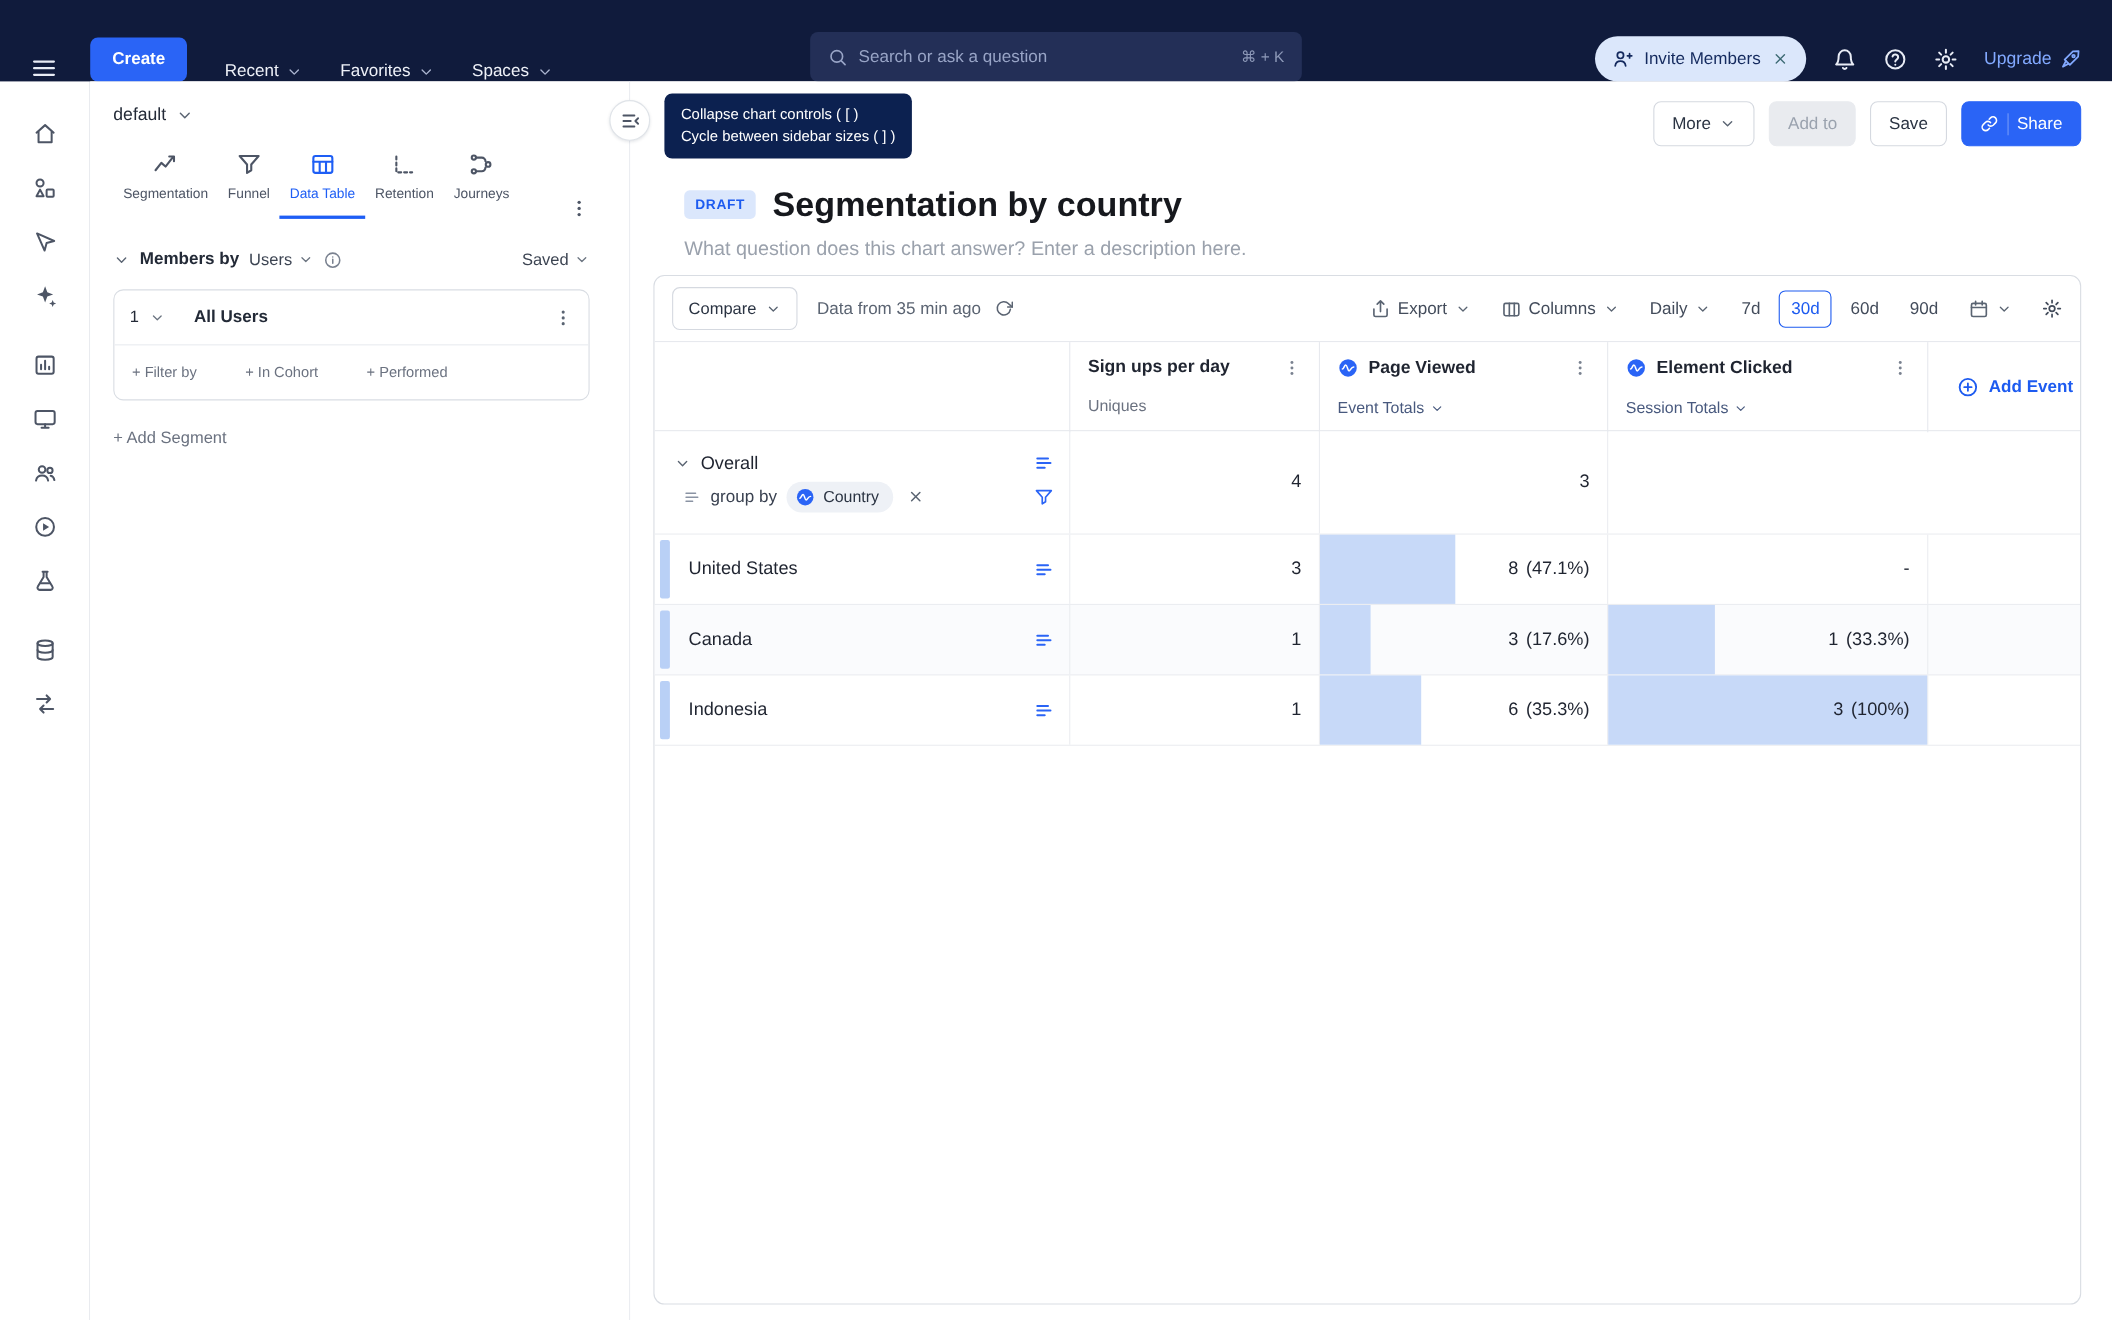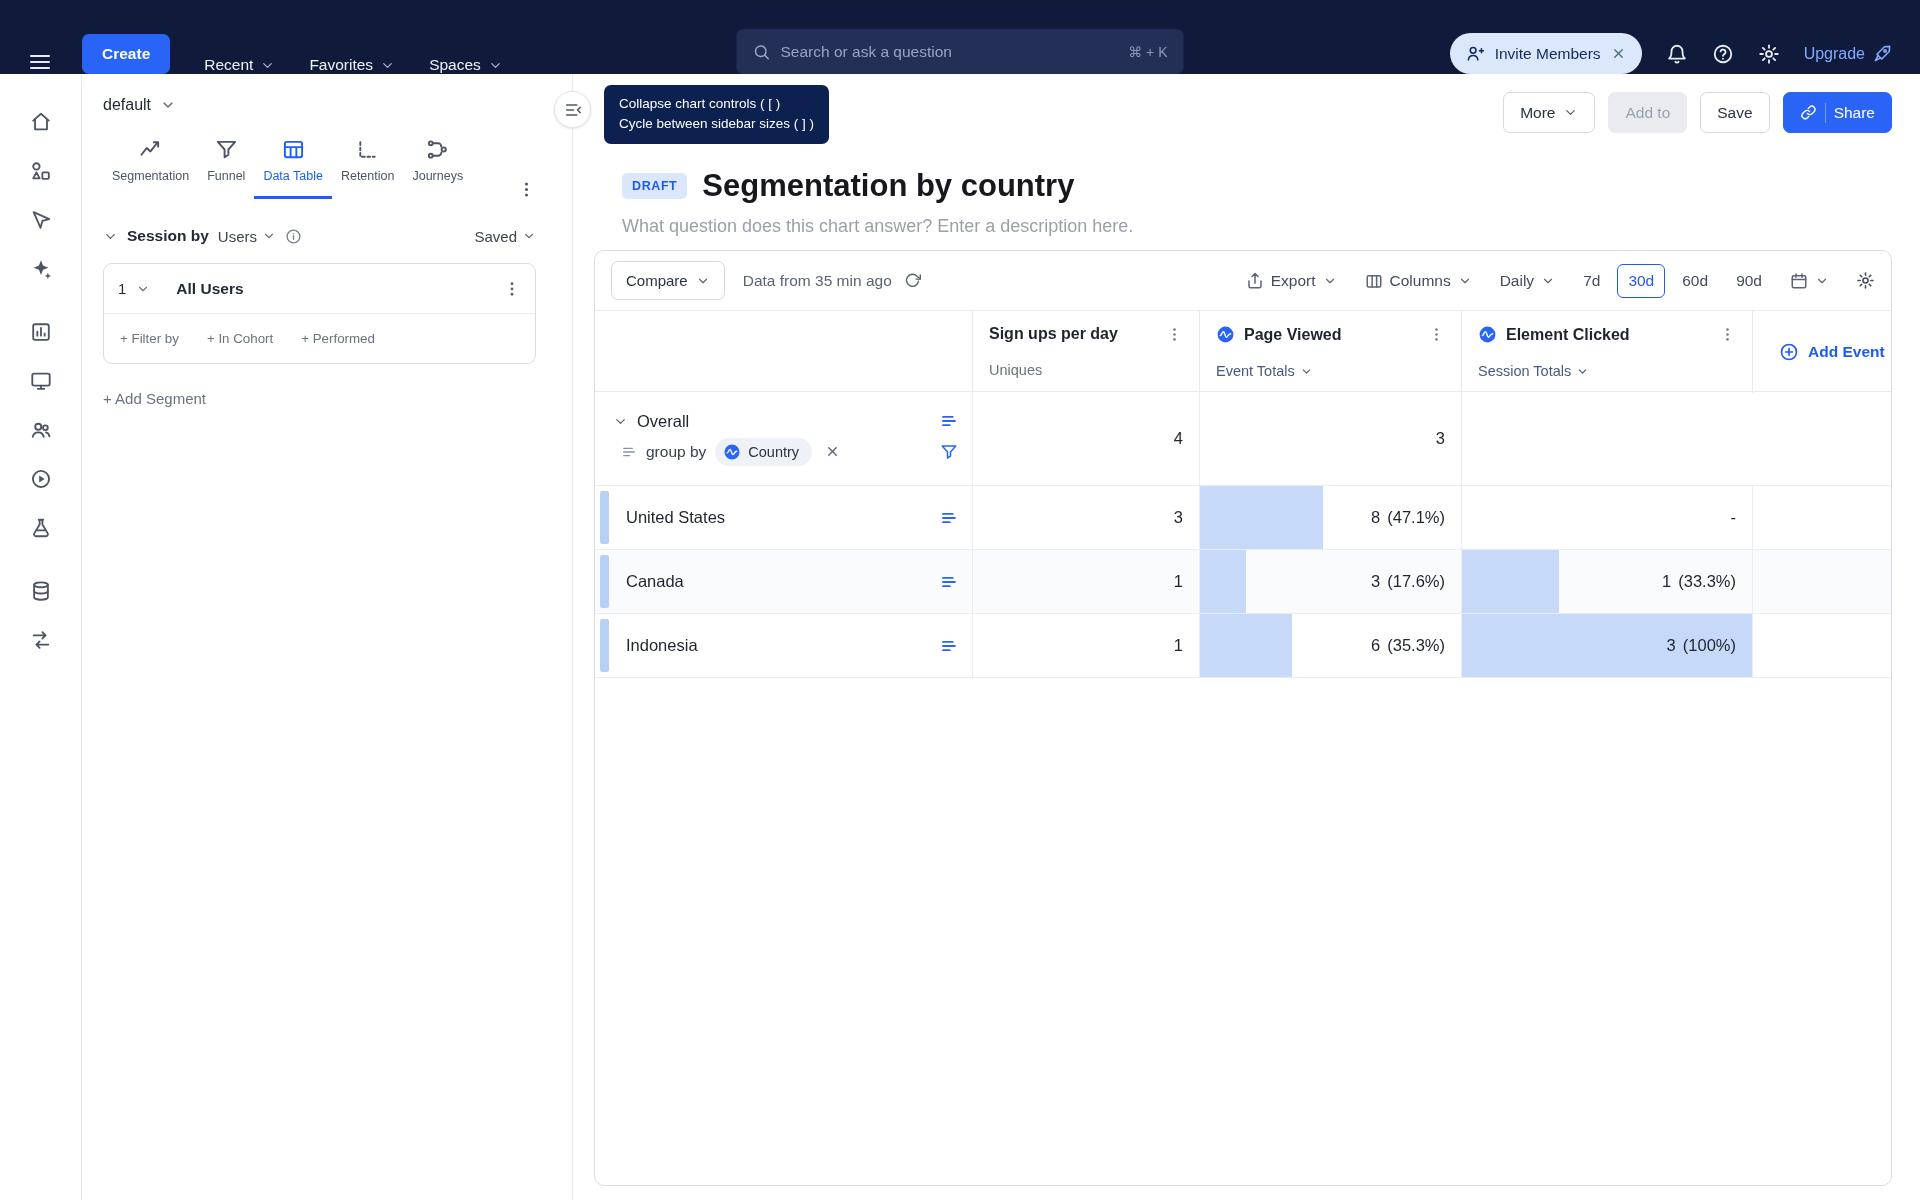--- a/index.html
+++ b/index.html
@@ -43,21 +43,21 @@
   .seg-users{display:flex;align-items:center;gap:5px;font-size:15px;color:#3c4452}
   .seg-users .icon,.seg-saved .icon{color:#6b7480}
   .seg-info{color:#7a8290;display:flex}
   .seg-saved{margin-left:auto;display:flex;align-items:center;gap:5px;font-size:15px;color:#3c4452}
   .segcard{margin-top:18px;border:1px solid #d9dde3;border-radius:9px;overflow:hidden}
   .segcard-head{height:50px;display:flex;align-items:center;padding:0 14px;gap:10px;border-bottom:1px solid #e9ebef}
   .segcard-head .num{font-size:15px;font-weight:500;color:#232a37}
   .segcard-head .icon.caret{color:#6b7480}
   .segcard-head .name{font-size:15.5px;font-weight:700;color:#232a37;margin-left:16px}
   .segcard-head .kebab{margin-left:auto;color:#5a6472}
-  .segcard-opts{height:49px;display:flex;align-items:center;gap:28px;padding:0 16px;font-size:14px;color:#6b7280}
+  .segcard-opts{height:49px;display:flex;align-items:center;gap:44px;padding:0 16px;font-size:14px;color:#6b7280}
   .add-segment{margin-top:26px;font-size:15px;color:#6b7280;display:block}
 
   
   .main{flex:1;position:relative;background:#fff}
   .collapse-btn{position:absolute;left:-19px;top:17px;width:37px;height:37px;border-radius:50%;background:#fff;border:1px solid #dfe3e8;box-shadow:0 1px 3px rgba(20,30,60,.12);display:flex;align-items:center;justify-content:center;color:#4d5565;z-index:20}
   .tooltip{position:absolute;left:31px;top:11px;background:#0c2150;color:#fff;border-radius:7px;padding:9px 15px;font-size:13.5px;line-height:1.5;z-index:30;white-space:nowrap}
 
   .header-row{display:flex;justify-content:flex-end;align-items:center;gap:13px;padding:18px 28px 0 0}
   .btn{height:41px;border-radius:7px;font-size:15.5px;display:inline-flex;align-items:center;gap:8px;padding:0 16px;background:#fff;border:1px solid #d5d9e0;color:#2a3342}
   .btn .icon{color:#5a6472}
@@ -444,21 +444,21 @@
       </button>
       <button class="kebab"><svg class="icon" width="19" height="19">
             <use href="#i-kebab"></use>
           </svg></button>
     </div>
 
     <div class="segrow">
       <svg class="icon caret" width="15" height="15">
           <use href="#i-chevron"></use>
         </svg>
-      <span class="seg-title">Session by</span>
+      <span class="seg-title">Members by</span>
       <button class="seg-users">
         <span>Users</span>
         <svg class="icon" width="14" height="14">
             <use href="#i-chevron"></use>
           </svg>
       </button>
       <span class="seg-info">
           <svg class="icon" width="17" height="17">
             <use href="#i-info"></use>
           </svg>

